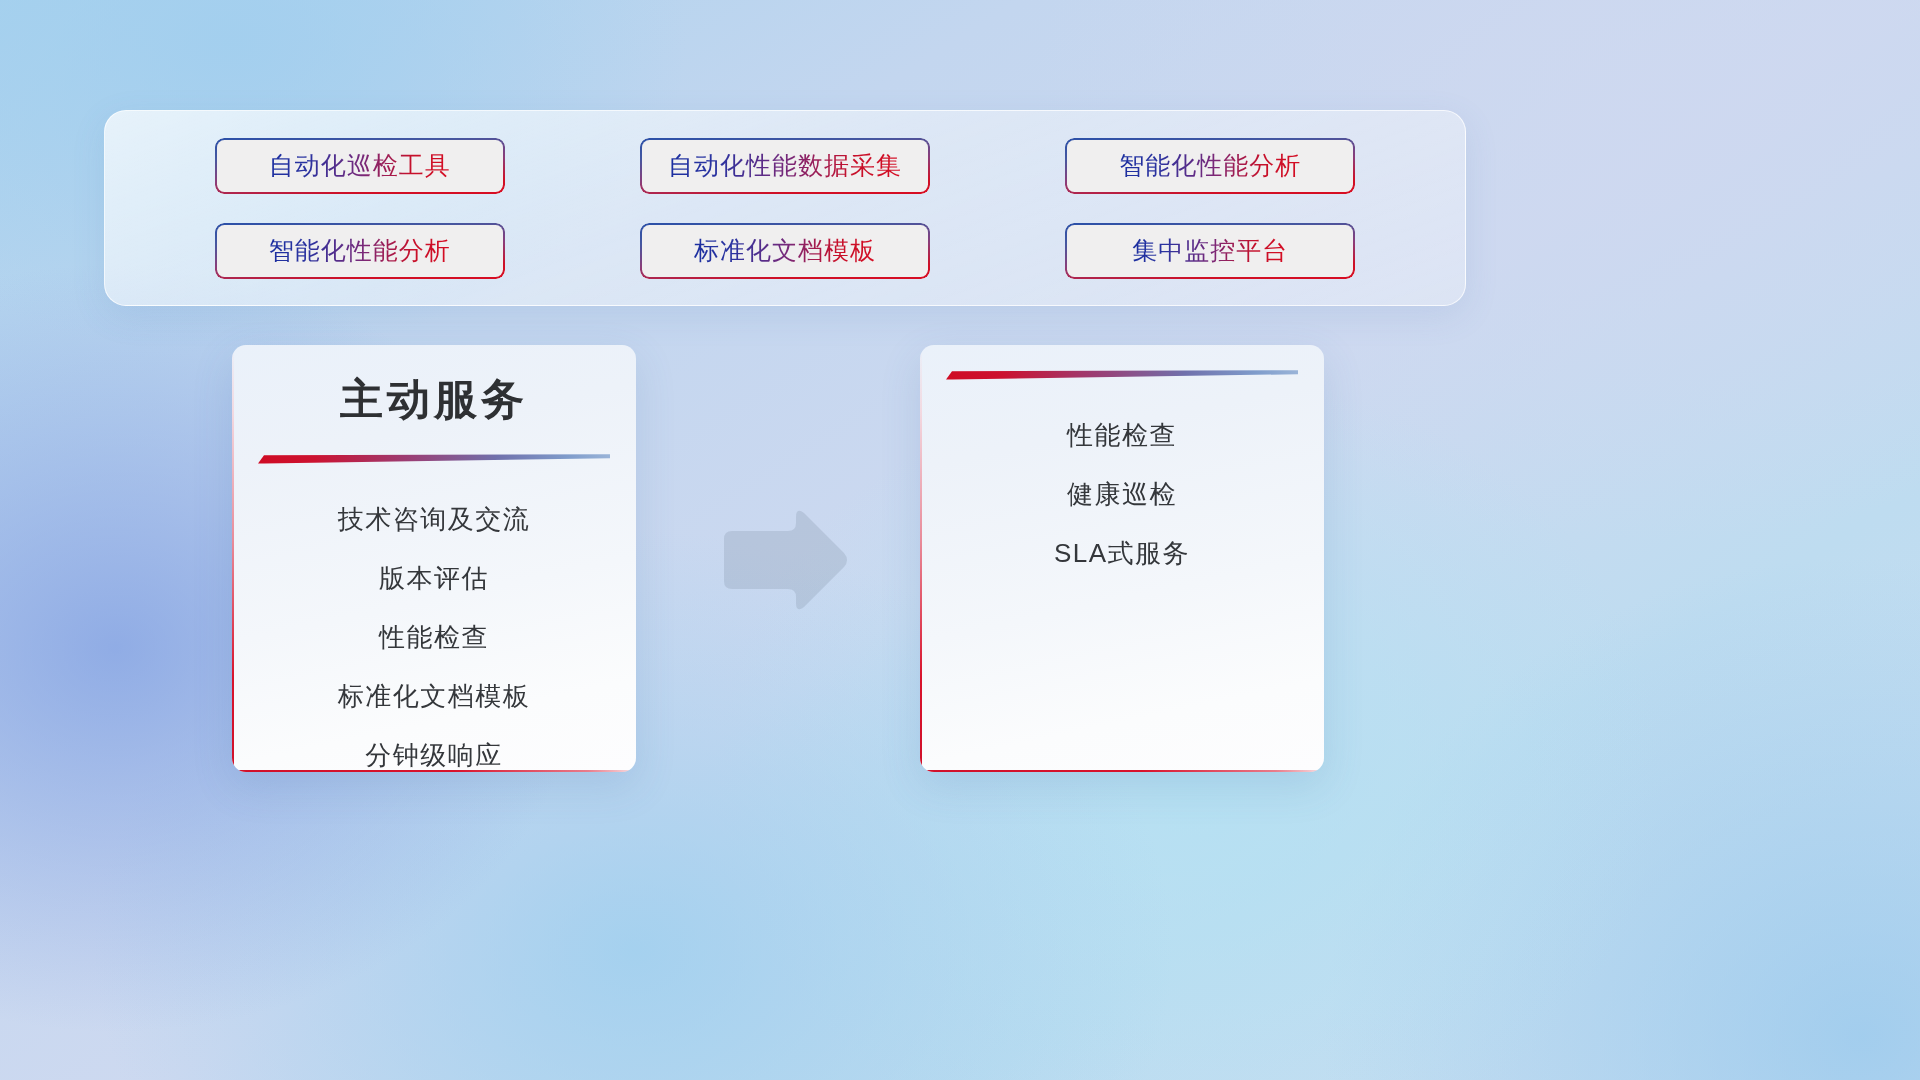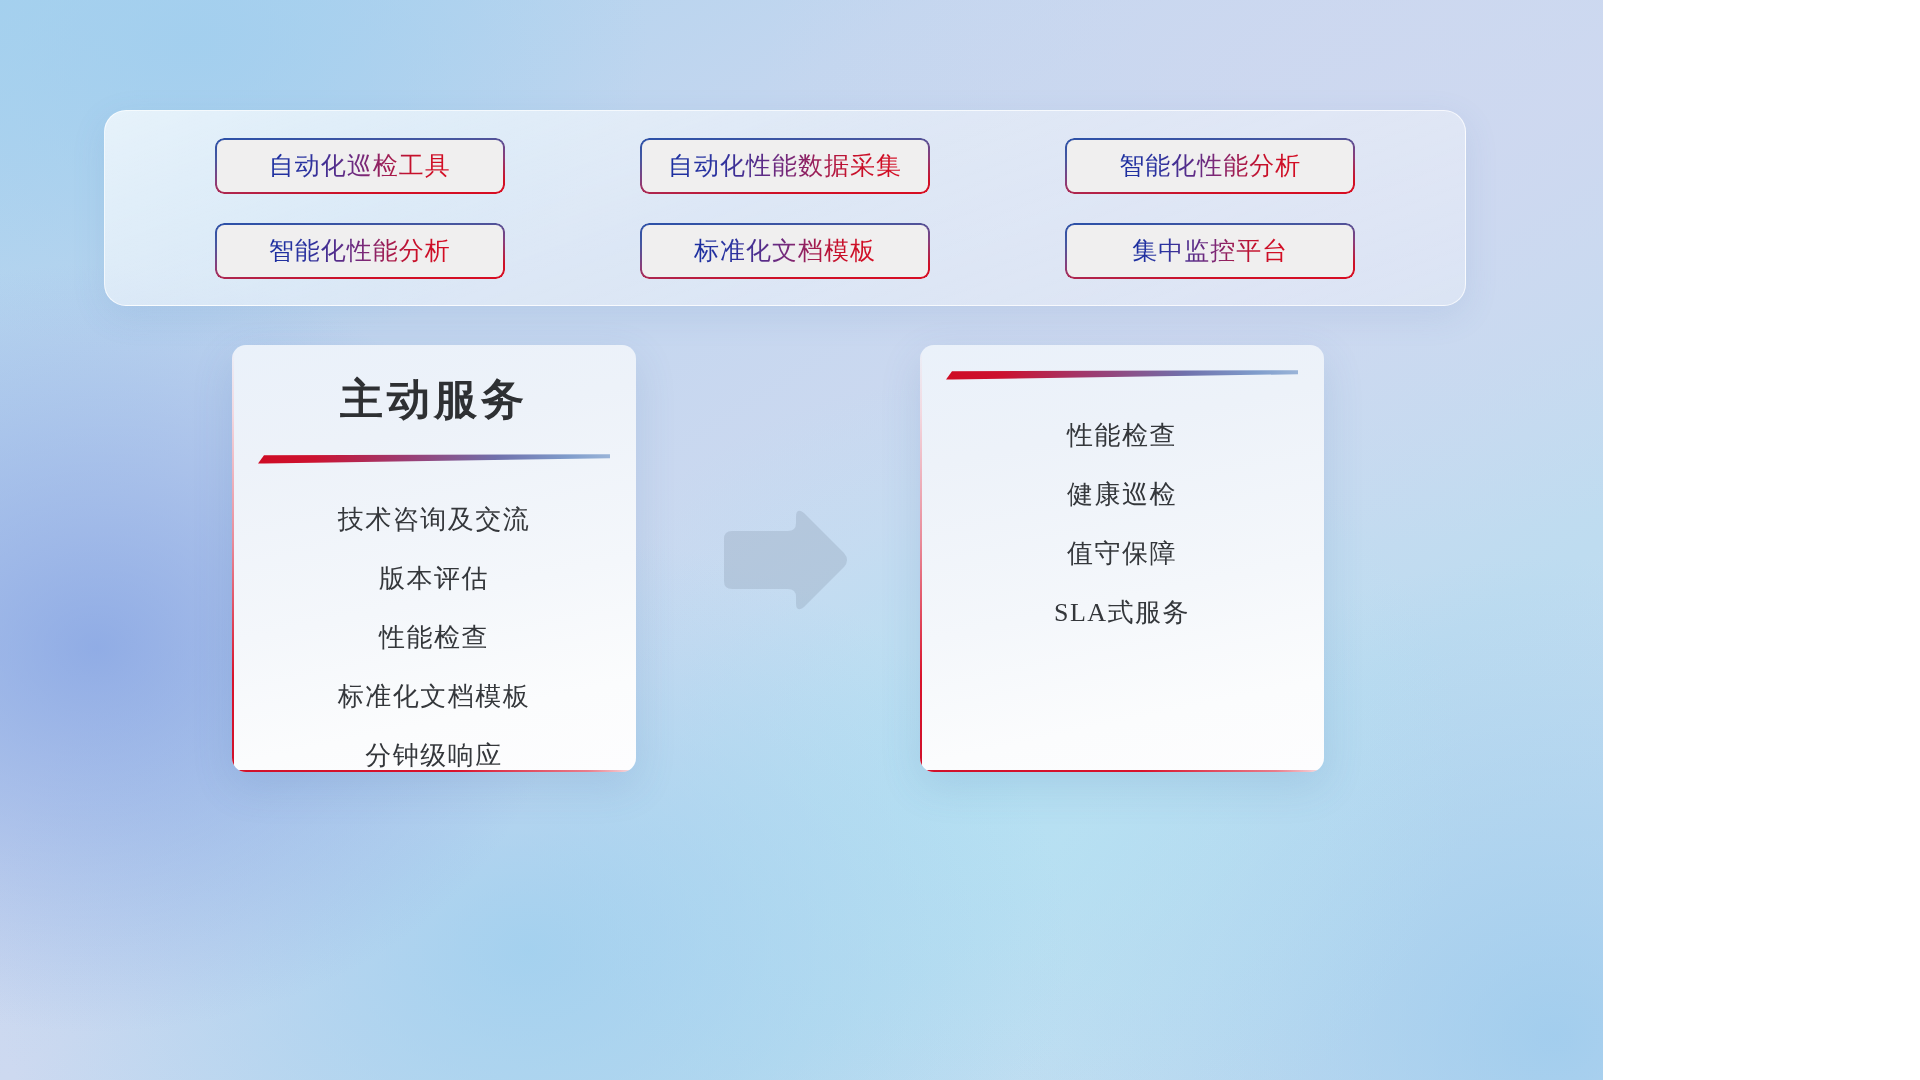--- a/index.html
+++ b/index.html
@@ -7,31 +7,30 @@
   html, body {
     width: 1920px;
     height: 1080px;
     overflow: hidden;
     font-family: "Liberation Sans", "DejaVu Sans", sans-serif;
   }
 
   
   #stage {
     position: relative;
-    width: 1603px;
+    width: 1920px;
     height: 1080px;
     background:
       radial-gradient(760px 620px at 6% 60%,  rgba(124,156,225,0.72) 0%, rgba(124,156,225,0) 62%),
       radial-gradient(900px 700px at 33% 88%, rgba(150,205,238,0.70) 0%, rgba(150,205,238,0) 60%),
       radial-gradient(820px 700px at 62% 72%, rgba(178,226,243,0.78) 0%, rgba(178,226,243,0) 58%),
       radial-gradient(900px 800px at 97% 96%, rgba(150,200,236,0.75) 0%, rgba(150,200,236,0) 60%),
       radial-gradient(1000px 700px at 86% 10%, rgba(206,216,240,0.85) 0%, rgba(206,216,240,0) 62%),
       radial-gradient(760px 520px at 12% 4%,  rgba(160,206,238,0.80) 0%, rgba(160,206,238,0) 60%),
       linear-gradient(148deg, #a8d2ee 0%, #c3d6ef 28%, #cdd9f0 52%, #bedcf0 74%, #cadef2 100%);
-    font-family: Liberation Serif, serif;
   }
 
   
   #top-panel {
     position: absolute;
     left: 104px;
     top: 110px;
     width: 1362px;
     height: 196px;
     border-radius: 22px;
@@ -223,18 +222,17 @@
             <stop offset="88%" stop-color="#7f9ccb"></stop>
             <stop offset="100%" stop-color="#9ab4d8"></stop>
           </linearGradient>
         </defs>
         <path d="M0 10.5 L6 2.2 L352 1.2 L352 5.2 L6 10.5 Z" fill="url(#divGradB)"></path>
       </svg>
     </div>
     <ul class="card-list">
       <li>性能检查</li>
       <li>健康巡检</li>
-      <li>值守保障</li>
       <li>SLA式服务</li>
     </ul>
   </div>
 
 </div>
 
 </body></html>

